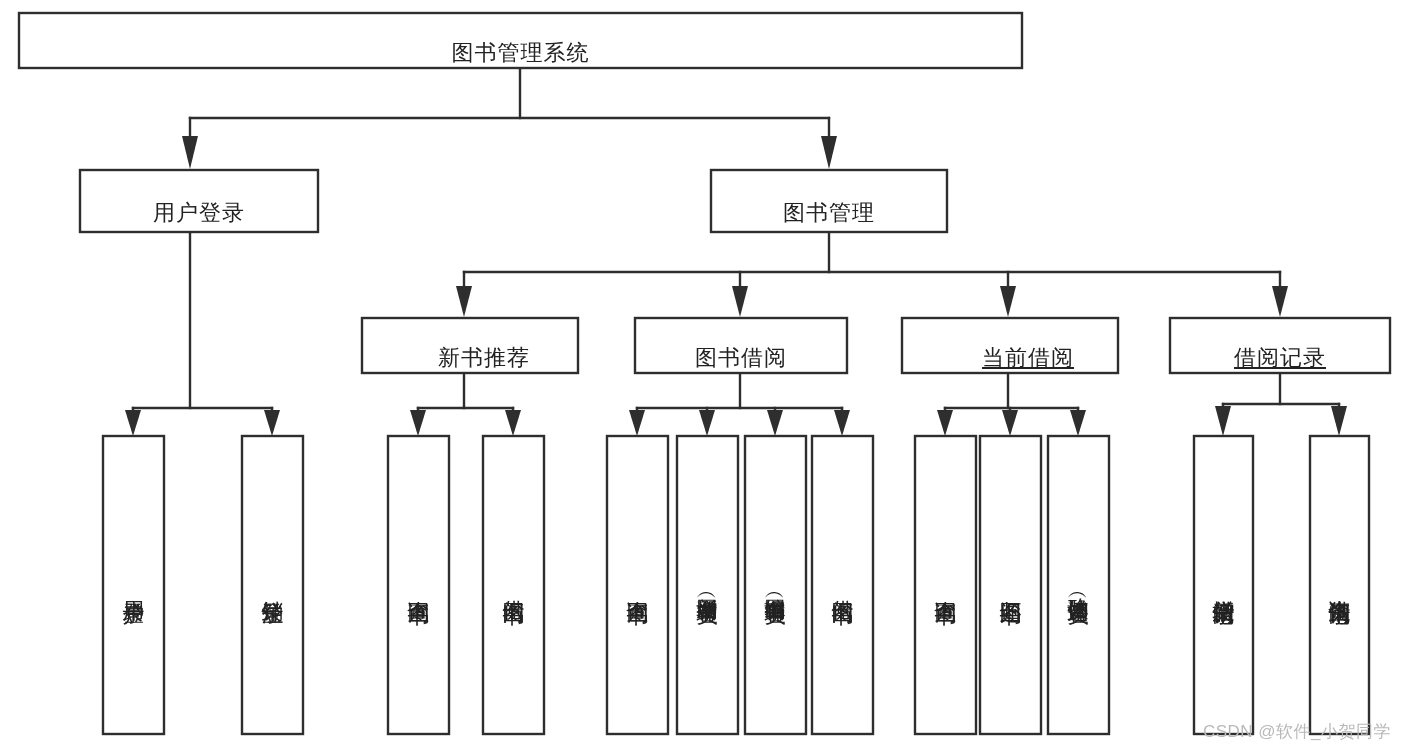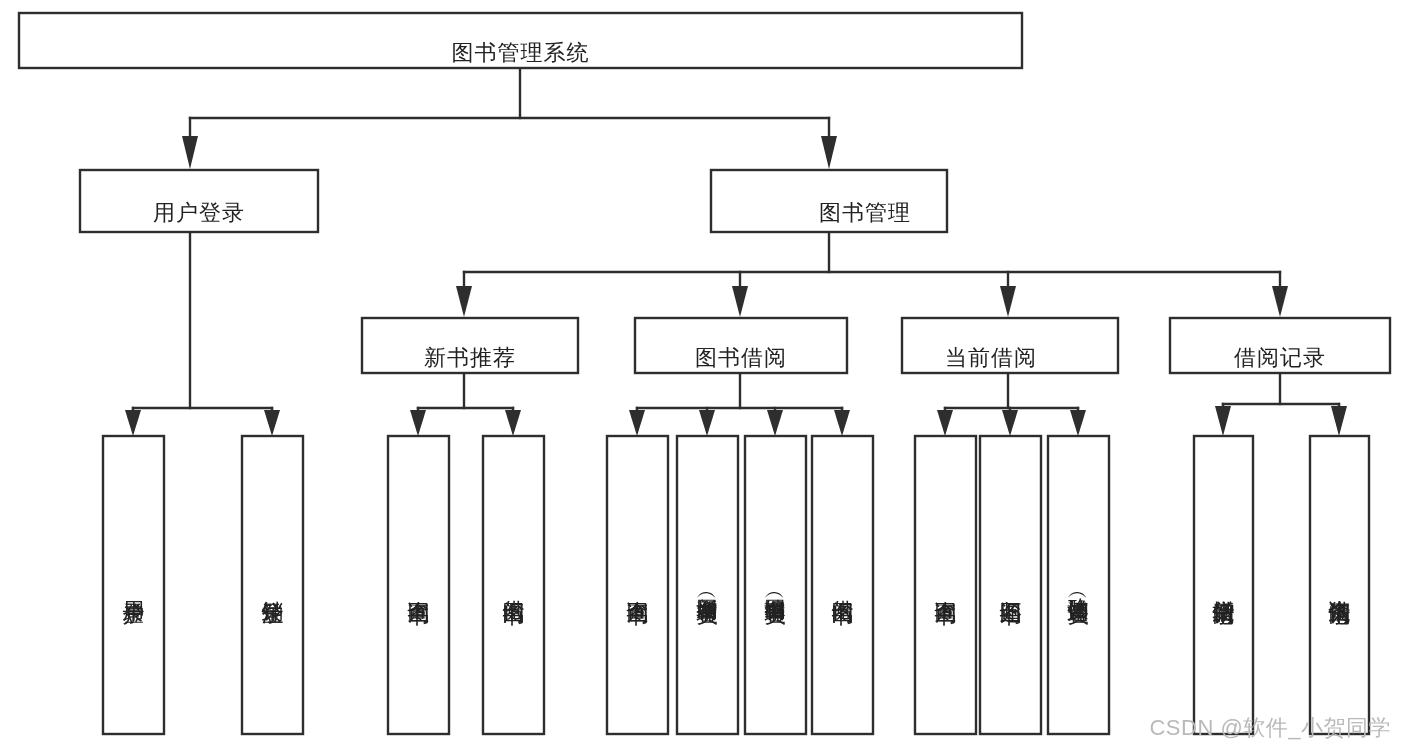--- a/index.html
+++ b/index.html
@@ -8,21 +8,21 @@
     width:1405px;height:747px;overflow:hidden;position:relative;
   }
   #diagram-root{position:relative;width:1405px;height:747px;}
   svg#flow{position:absolute;top:0;left:0;width:1405px;height:747px;display:block;}
   .node-rect{fill:#ffffff;stroke:#2e2e2e;stroke-width:2.4;}
   .conn{stroke:#2e2e2e;stroke-width:2.4;fill:none;stroke-linecap:square;}
   .arrow-head{fill:#2e2e2e;stroke:none;}
   .watermark{
     position:absolute;right:14px;bottom:4px;
     font-family:"Liberation Sans","DejaVu Sans",sans-serif;
-    font-size:22px;color:#b9b9b9;white-space:nowrap;letter-spacing:.5px;
+    font-size:17px;color:#b9b9b9;white-space:nowrap;letter-spacing:.5px;
     pointer-events:none;
   }
   .vbox-text{
     position:absolute;
     writing-mode:vertical-rl;
     text-orientation:upright;
     font-family:"Liberation Sans","DejaVu Sans",sans-serif;
     font-size:22px;color:#222;line-height:1.0;
     display:flex;align-items:center;justify-content:center;
     white-space:nowrap;letter-spacing:1px;
@@ -127,26 +127,26 @@
       <rect class="node-rect" x="980" y="436" width="61" height="298"></rect>
       <rect class="node-rect" x="1048" y="436" width="61" height="298"></rect>
       <rect class="node-rect" x="1194" y="436" width="59" height="298"></rect>
       <rect class="node-rect" x="1310" y="436" width="59" height="298"></rect>
     </g>
   </svg>
 
   <div class="hbox-text" style="left:19px;top:13px;width:1003px;height:55px;">图书管理系统</div>
 
   <div class="hbox-text" style="left:80px;top:170px;width:238px;height:62px;">用户登录</div>
-  <div class="hbox-text" style="left:711px;top:170px;width:236px;height:62px;padding-left:36px;">图书管理</div>
+  <div class="hbox-text" style="left:711px;top:170px;width:236px;height:62px;">图书管理</div>
 
-  <div class="hbox-text" style="left:362px;top:318px;width:216px;height:55px;">新书推荐</div>
+  <div class="hbox-text" style="left:376px;top:318px;width:216px;height:55px;">新书推荐</div>
   <div class="hbox-text" style="left:635px;top:318px;width:212px;height:55px;border-radius:6px;">图书借阅</div>
-  <div class="hbox-text" style="left:883px;top:318px;width:216px;height:55px;">当前借阅</div>
-  <div class="hbox-text" style="left:1170px;top:318px;width:220px;height:55px;">借阅记录</div>
+  <div class="hbox-text" style="left:920px;top:318px;width:216px;height:55px;text-decoration:underline;">当前借阅</div>
+  <div class="hbox-text" style="left:1170px;top:318px;width:220px;height:55px;text-decoration:underline;">借阅记录</div>
 
   <div class="vbox-text" style="left:103px;top:436px;width:61px;height:298px;">用户登录</div>
   <div class="vbox-text" style="left:242px;top:436px;width:61px;height:298px;">注销登录</div>
   <div class="vbox-text" style="left:388px;top:436px;width:61px;height:298px;">查询图书</div>
   <div class="vbox-text" style="left:483px;top:436px;width:61px;height:298px;">借阅图书</div>
   <div class="vbox-text" style="left:607px;top:436px;width:61px;height:298px;">查询图书</div>
   <div class="vbox-text" style="left:677px;top:436px;width:61px;height:298px;font-size:21px;">新增图书（管理员）</div>
   <div class="vbox-text" style="left:745px;top:436px;width:61px;height:298px;font-size:21px;">编辑图书（管理员）</div>
   <div class="vbox-text" style="left:812px;top:436px;width:61px;height:298px;">借阅图书</div>
   <div class="vbox-text" style="left:915px;top:436px;width:61px;height:298px;">查询图书</div>

